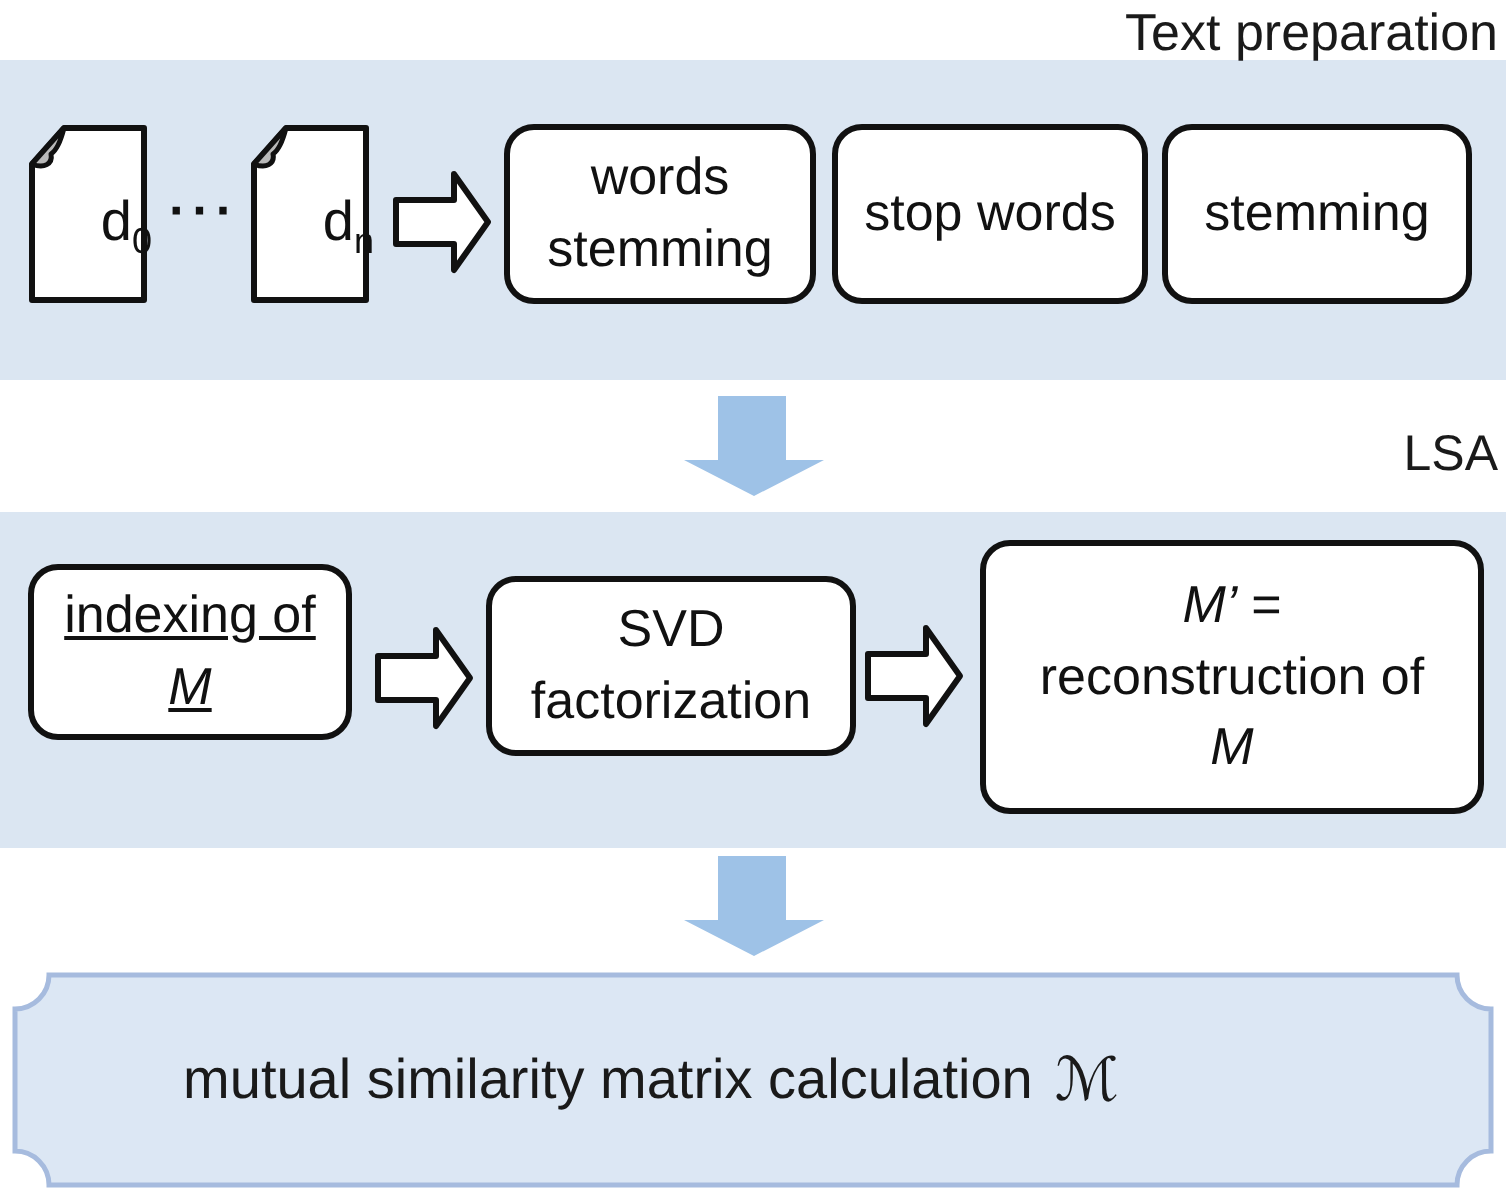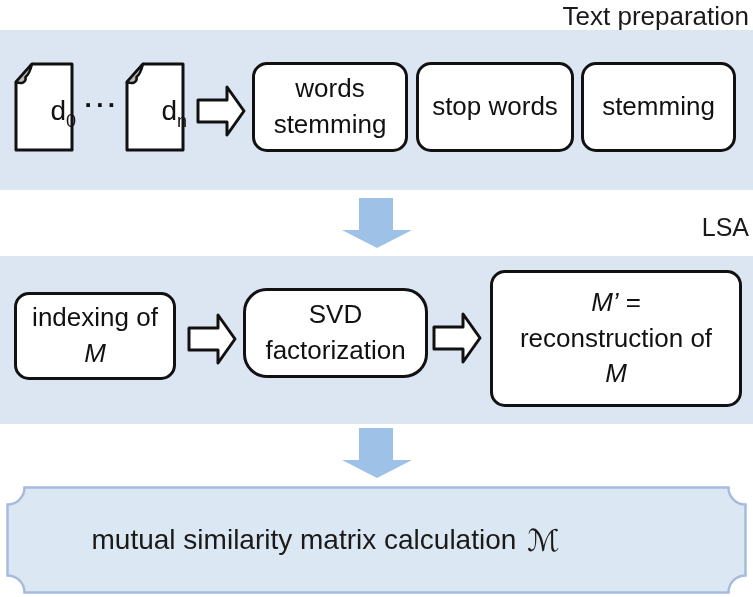--- a/index.html
+++ b/index.html
@@ -15,22 +15,22 @@
   .title-lsa{top:213px;font-size:25px;}
   .wbox{
     position:absolute;box-sizing:border-box;background:#ffffff;
     border:3px solid #111111;border-radius:15px;
     display:flex;flex-direction:column;align-items:center;justify-content:center;
     font-size:26px;line-height:1.38;text-align:center;white-space:nowrap;
   }
   .box-clean{left:252px;top:62px;width:156px;height:90px;}
   .box-stop{left:416px;top:62px;width:158px;height:90px;}
   .box-stem{left:581px;top:62px;width:155px;height:90px;}
-  .box-index{left:14px;top:292px;width:162px;height:88px;}
-  .box-svd{left:243px;top:288px;width:185px;height:90px;border-radius:24px;}
+  .box-index{left:14px;top:282px;width:162px;height:88px;text-decoration:underline;}
+  .box-svd{left:243px;top:288px;width:185px;height:90px;}
   .box-recon{left:490px;top:270px;width:252px;height:137px;}
   .it{font-style:italic;}
   .eq{margin-left:7px;}
   .doc-svg{position:absolute;width:64px;height:94px;}
   .doc1{left:12px;top:60px;}
   .doc2{left:123px;top:60px;}
   .doc-label{
     position:absolute;width:64px;height:94px;display:flex;align-items:center;justify-content:flex-end;
     font-size:28px;padding-top:8px;box-sizing:border-box;
   }

